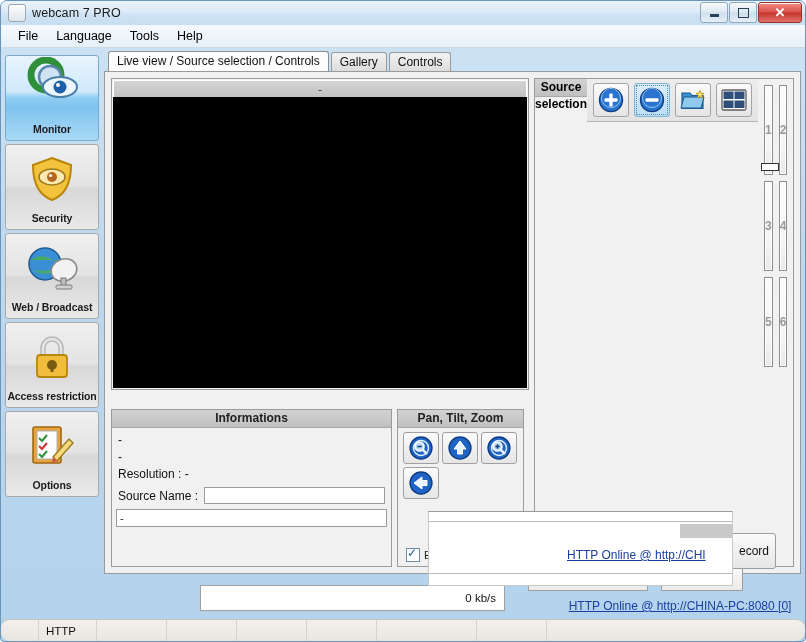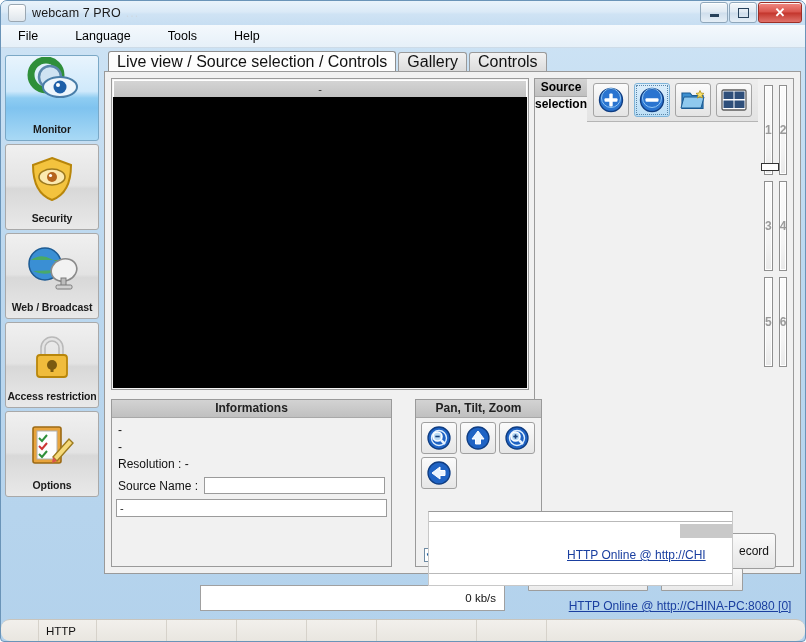--- a/index.html
+++ b/index.html
@@ -66,21 +66,20 @@
   .wbtn.close .glyph { color: #fff; font-size: 13px; font-weight: bold; }
   .min-glyph { width: 9px; height: 3px; background: #27415a; margin-top: 5px; }
   .max-glyph { width: 9px; height: 8px; border: 1.5px solid #27415a; }
 
   
   #menubar {
     height: 22px; flex: 0 0 auto;
     background: linear-gradient(to bottom,#f4f9fd,#e6f0f8);
     display: flex; align-items: center; padding-left: 8px;
     border-bottom: 1px solid #cddbe7;
-    gap: 19px;
   }
   .menu-item {
     padding: 2px 9px; font-size: 12.5px; color: #000; cursor: default;
   }
 
   
   #bodyarea {
     flex: 1 1 auto; position: relative; display: flex;
     padding: 3px 4px 0 4px;
   }
@@ -113,21 +112,21 @@
   
   #main {
     flex: 1 1 auto; margin-left: 5px; position: relative;
     display: flex; flex-direction: column;
   }
   #tabstrip {
     height: 20px; display: flex; align-items: flex-end; padding-left: 4px;
     position: relative; z-index: 3;
   }
   .tab {
-    height: 18px; line-height: 18px; padding: 0 8px; font-size: 16px;
+    height: 18px; line-height: 18px; padding: 0 8px; font-size: 12px;
     border: 1px solid #9a9a9a; border-bottom: none;
     border-radius: 3px 3px 0 0; margin-right: 2px;
     background: linear-gradient(to bottom,#f2f2f2,#dcdcdc);
     color: #111; cursor: default; white-space: nowrap;
   }
   .tab.active {
     background: #fdfdfd; height: 19px; line-height: 19px;
     border-color: #8d8d8d;
   }
   #tabpanel {
@@ -144,21 +143,21 @@
     border: 1px solid #9a9a9a; background: #f4f4f4;
     padding: 1px; box-sizing: border-box;
   }
   #video-header {
     height: 16px; line-height: 16px; text-align: center; font-size: 11px;
     background: linear-gradient(to bottom,#d4d4d4,#c2c2c2);
     border: 1px solid #fff; border-bottom: none; color: #333;
   }
   #video-screen { height: 291px; background: #000; }
 
-  #lowleft { display: flex; margin-top: 9px; gap: 23px; flex: 1 1 auto; }
+  #lowleft { display: flex; margin-top: 19px; gap: 5px; flex: 1 1 auto; }
 
   .group {
     border: 1px solid #9a9a9a; background: #f1f1f1;
     box-sizing: border-box; position: relative;
   }
   .group-title {
     height: 17px; line-height: 17px; text-align: center;
     font-size: 12px; font-weight: bold; color: #222;
     background: linear-gradient(to bottom,#d3d3d3,#c0c0c0);
     border-bottom: 1px solid #a8a8a8;

